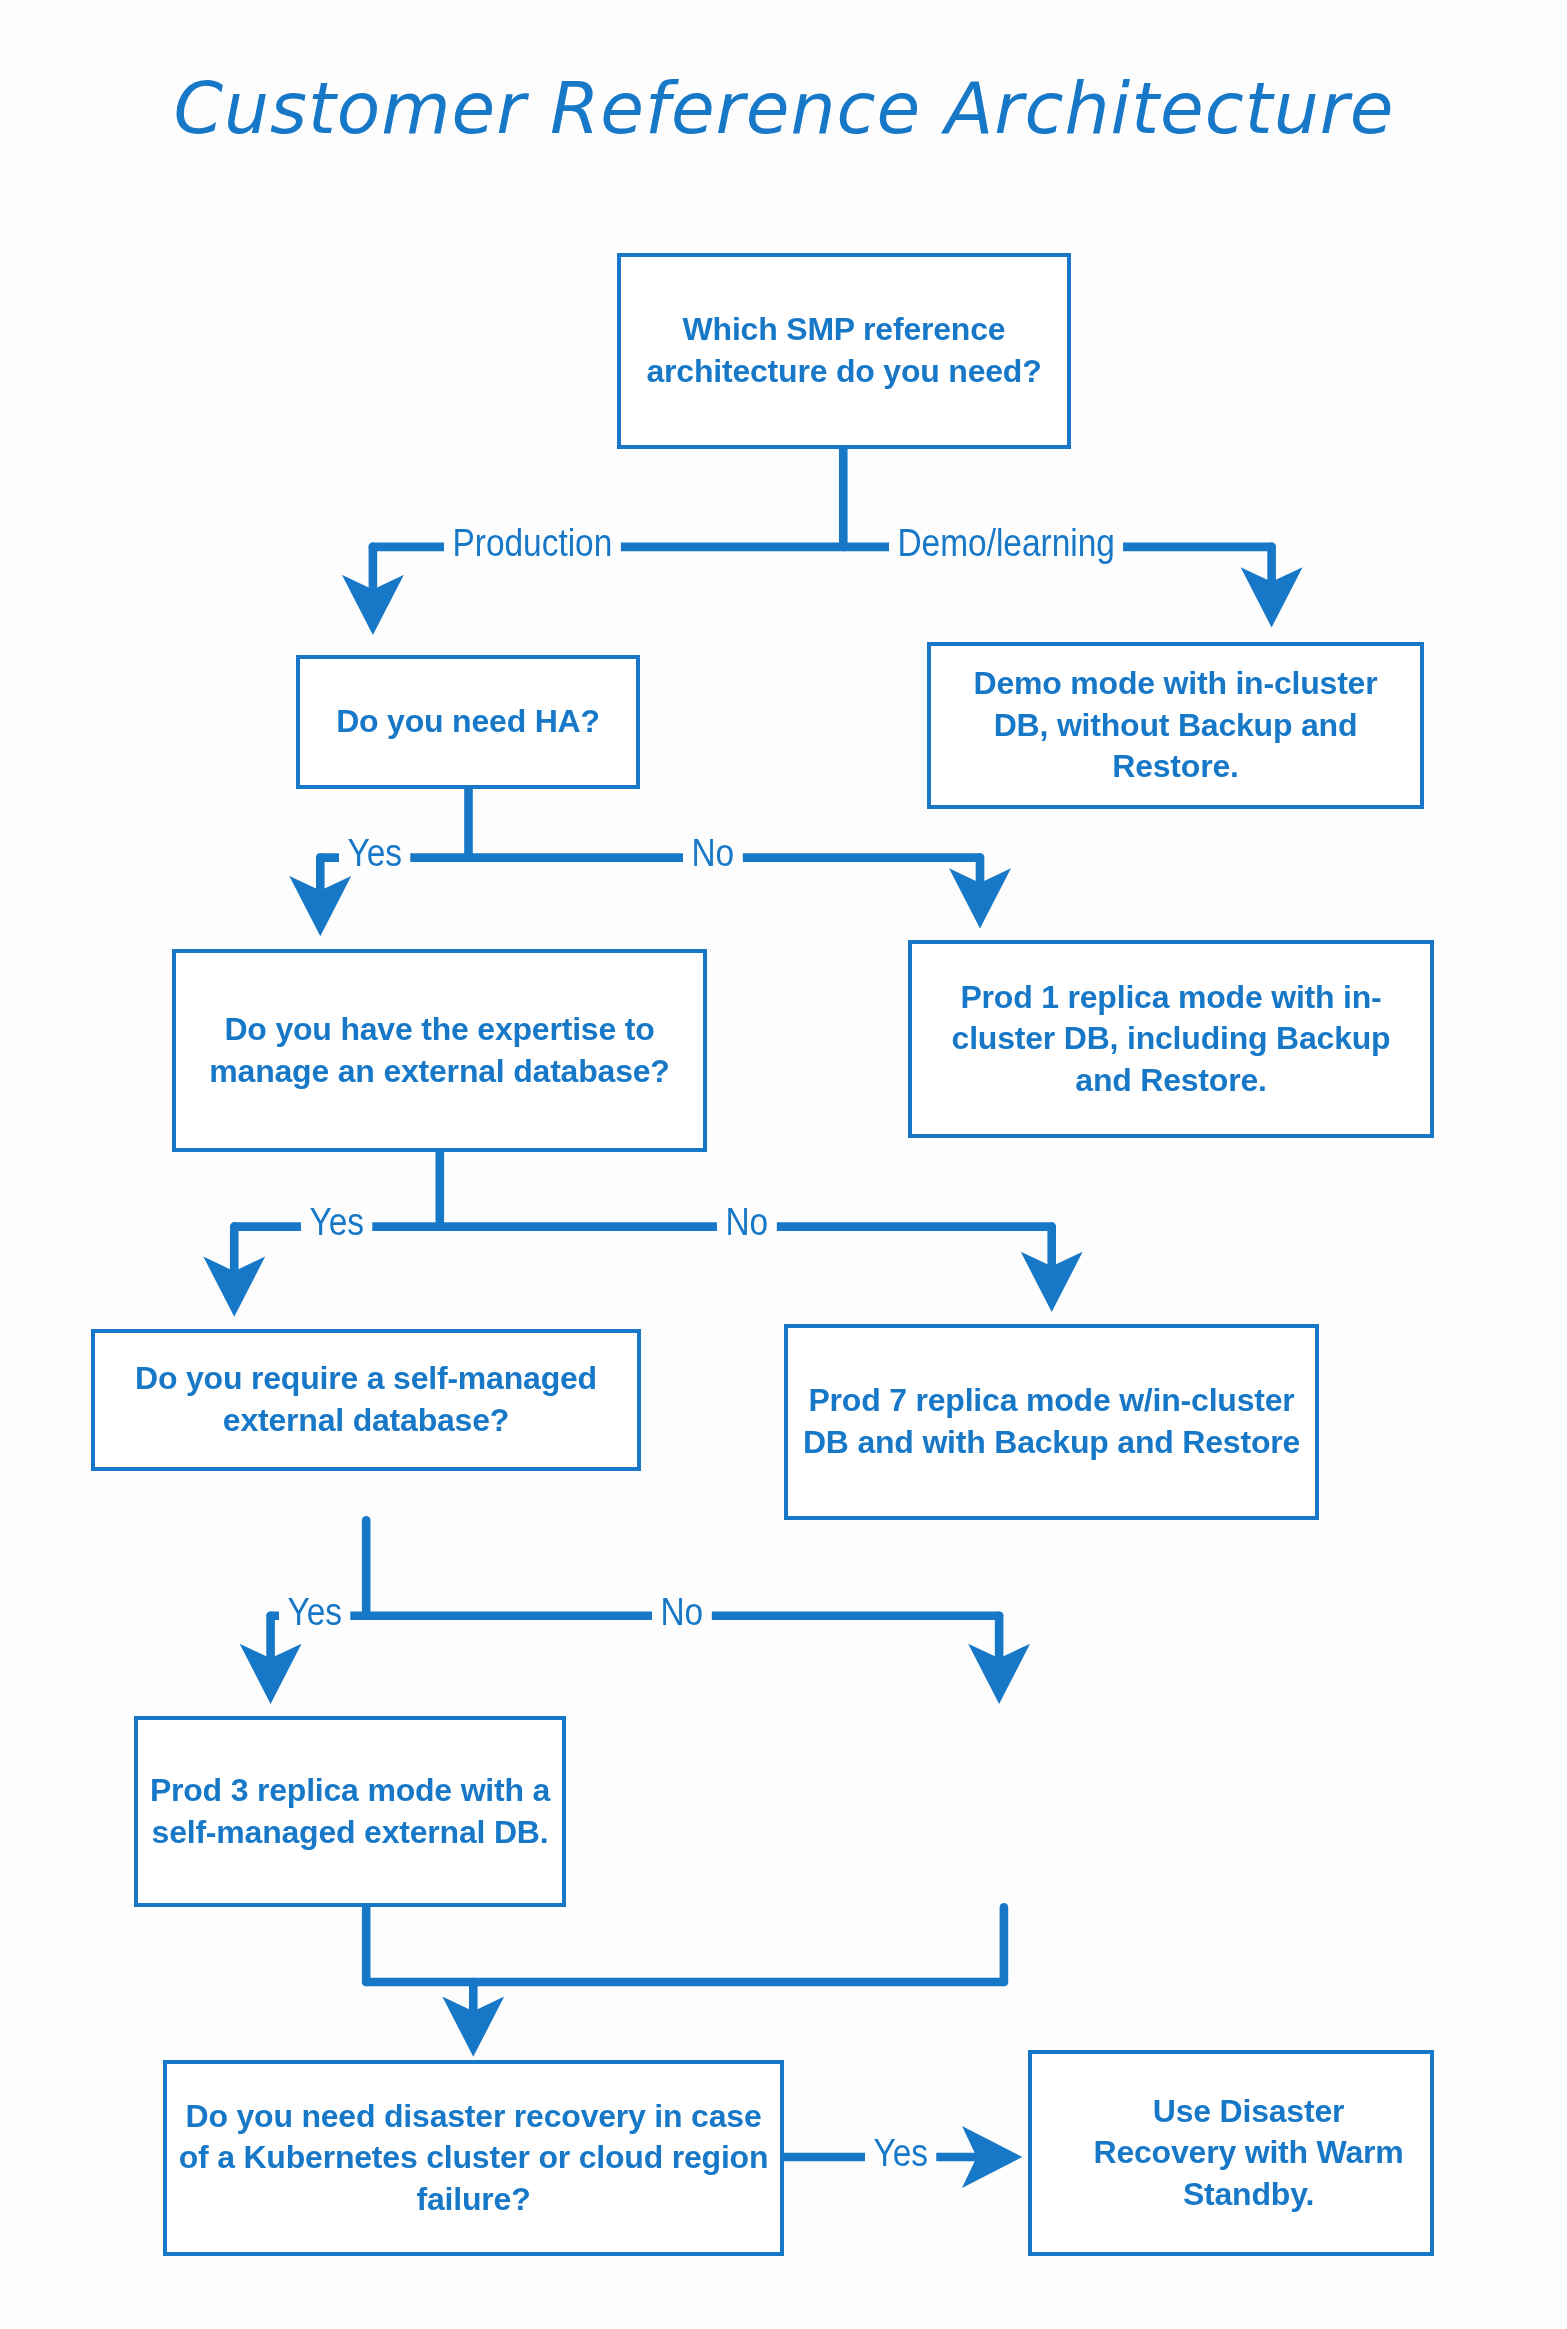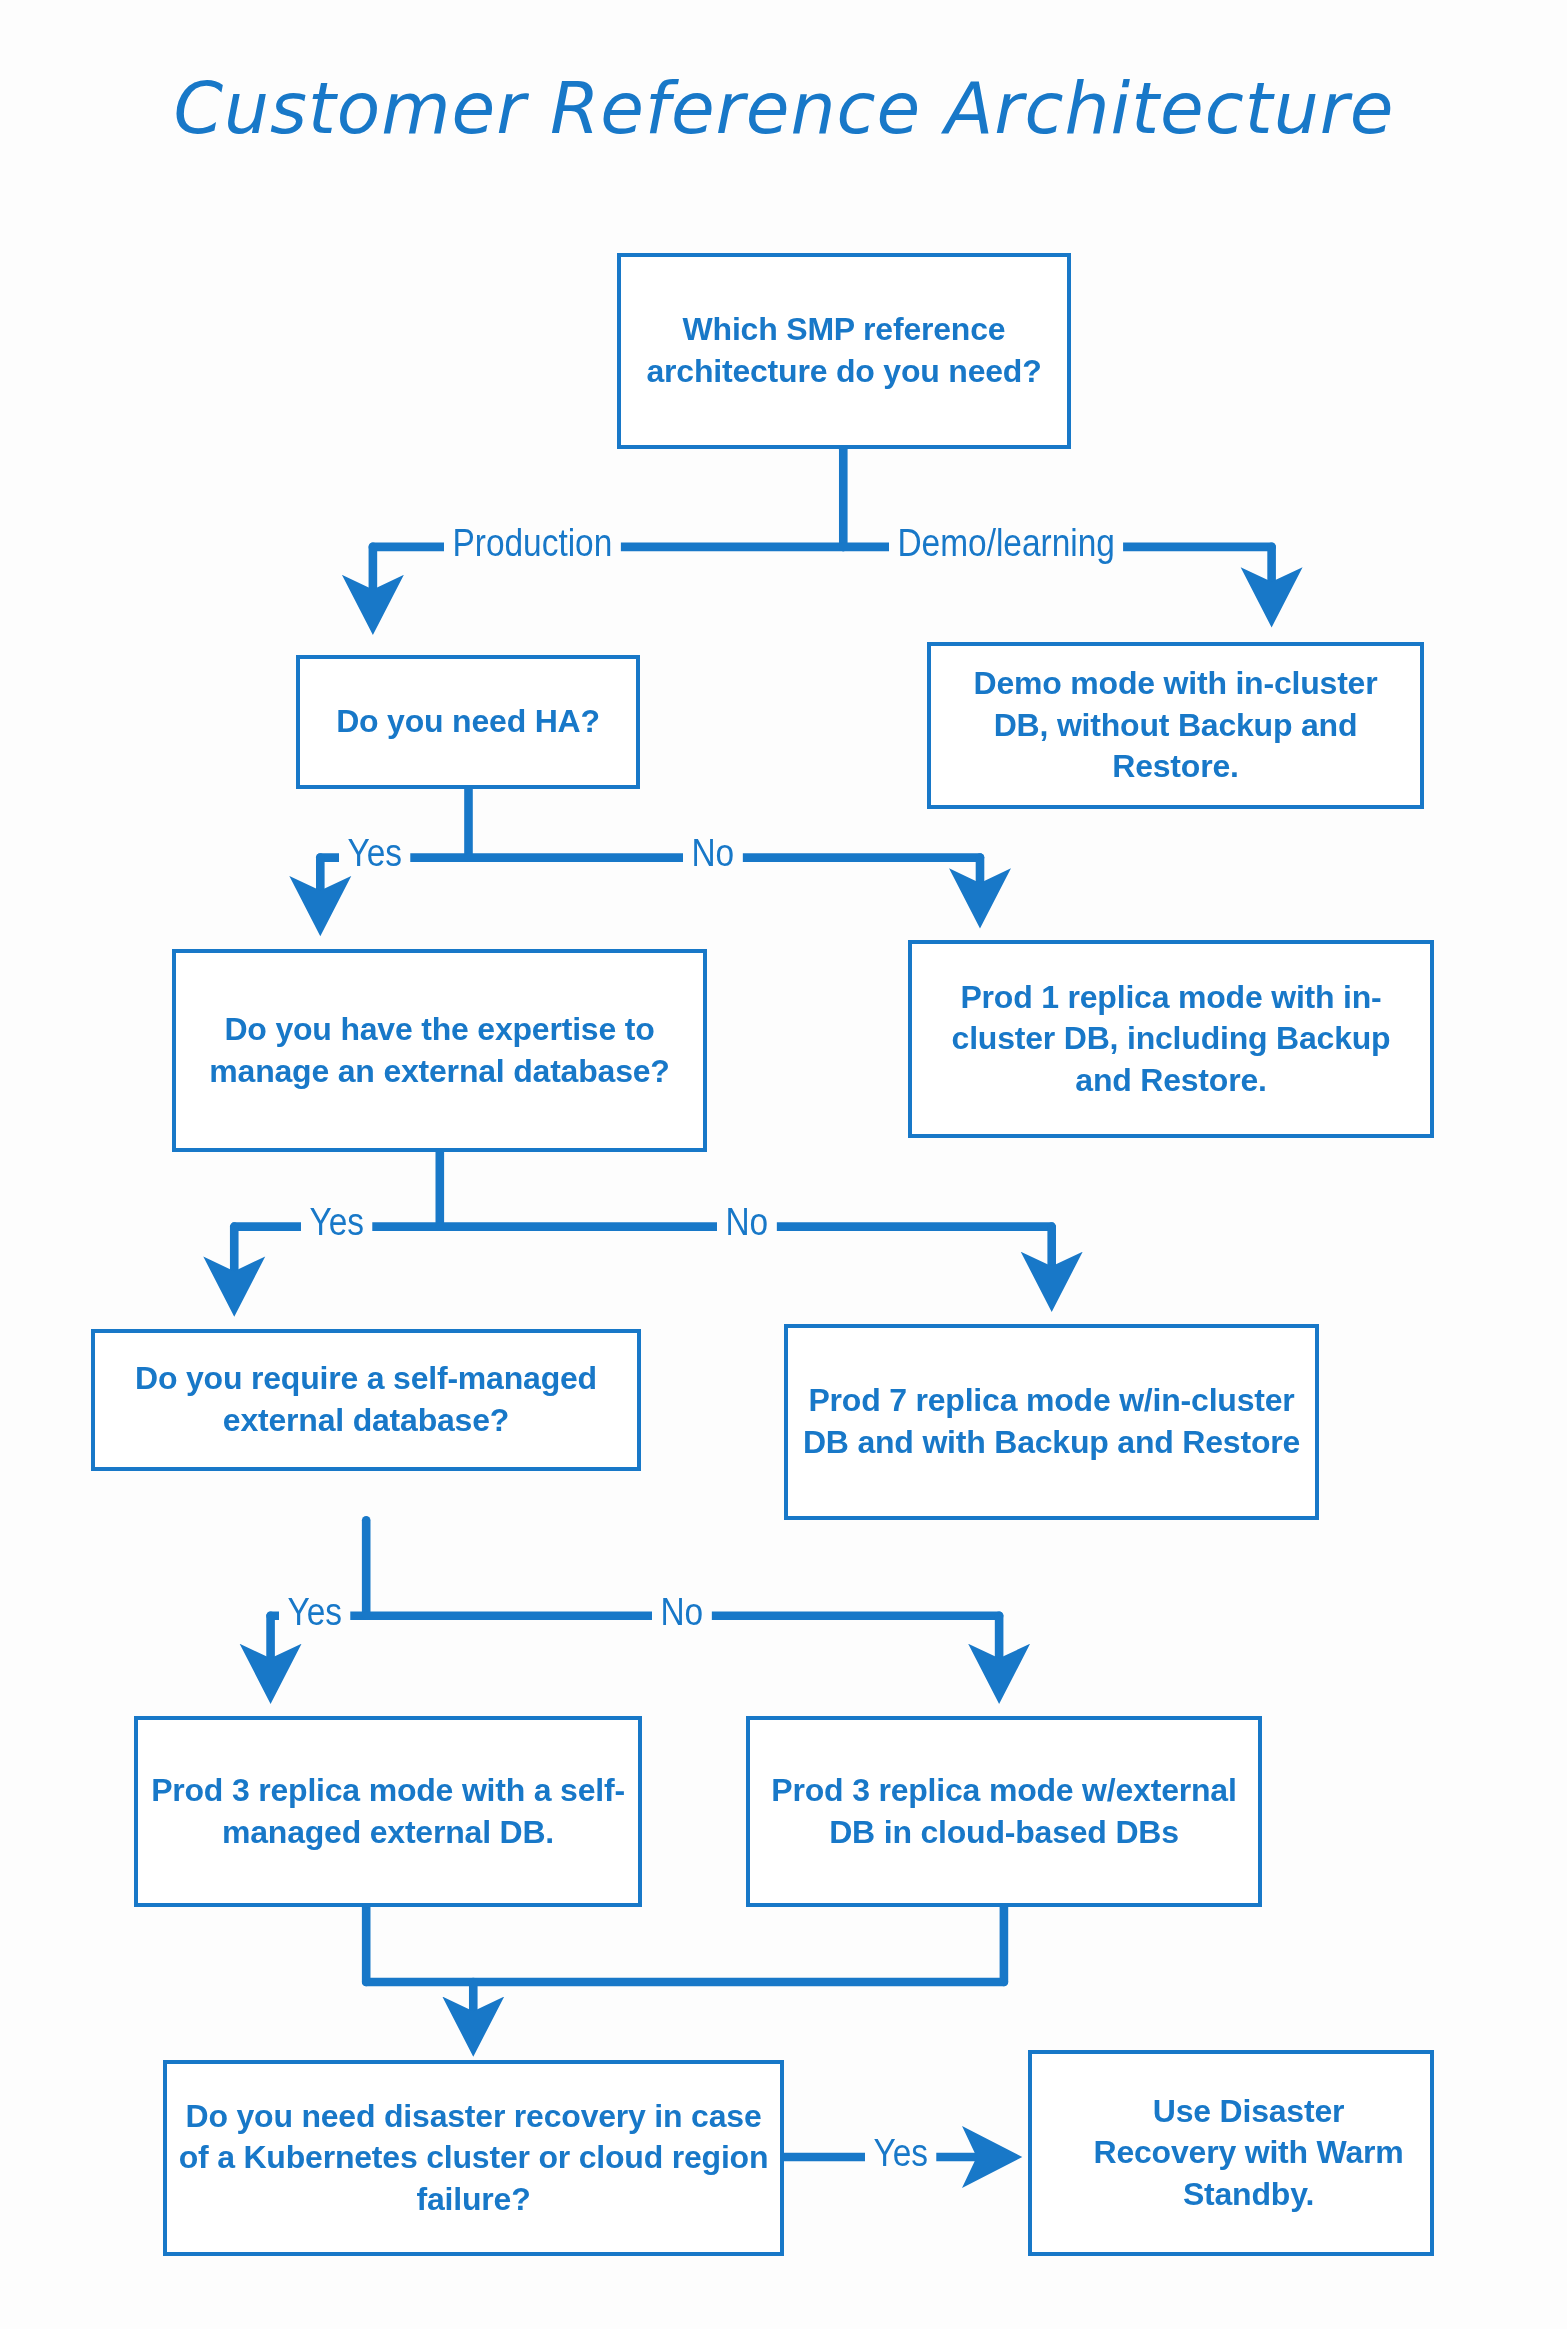--- a/index.html
+++ b/index.html
@@ -93,27 +93,24 @@
   </div>
 
   <div class="node" style="left:91px;top:1329px;width:550px;height:142px;">
     <span>Do you require a self-managed external database?</span>
   </div>
 
   <div class="node" style="left:784px;top:1324px;width:535px;height:196px;">
     <span>Prod 7 replica mode w/in-cluster DB and with Backup and Restore</span>
   </div>
 
-  <div class="node" style="left:134px;top:1716px;width:508px;height:191px;justify-content:flex-end;">
+  <div class="node" style="left:134px;top:1716px;width:432px;height:191px;justify-content:flex-end;">
     <span>Prod 3 replica mode with a self-managed external DB.</span>
   </div>
 
-  <div class="node" style="left:746px;top:1716px;width:516px;height:191px;">
-    <span>Prod 3 replica mode w/external DB in cloud-based DBs</span>
-  </div>
 
   <div class="node" style="left:163px;top:2060px;width:621px;height:196px;">
     <span>Do you need disaster recovery in case of a Kubernetes cluster or cloud region failure?</span>
   </div>
 
   <div class="node" style="left:1028px;top:2050px;width:406px;height:206px;padding-left:35px;">
     <span>Use Disaster Recovery with Warm Standby.</span>
   </div>
 
   <div class="edge-label" style="left:444px;top:524px;">Production</div>

